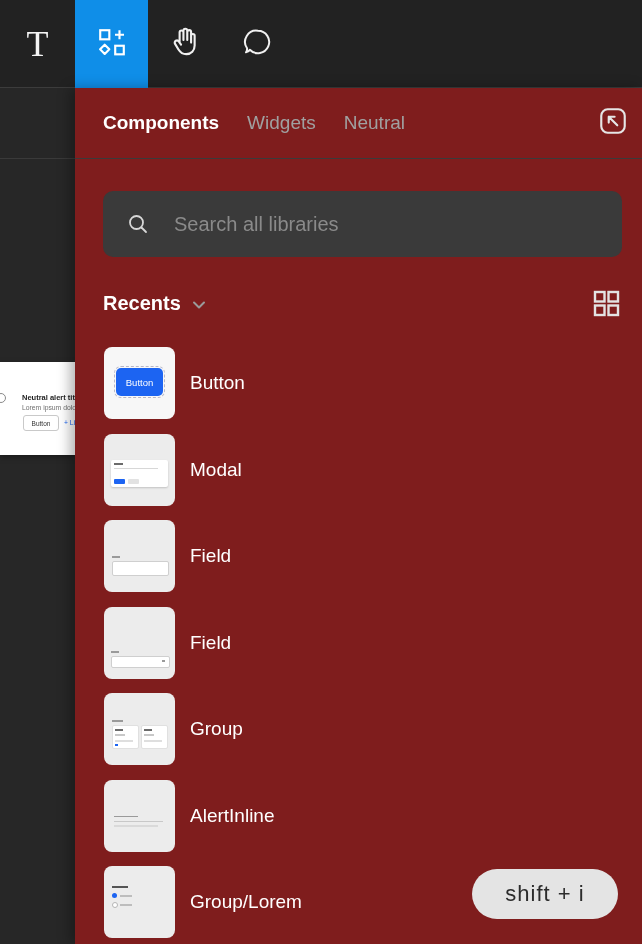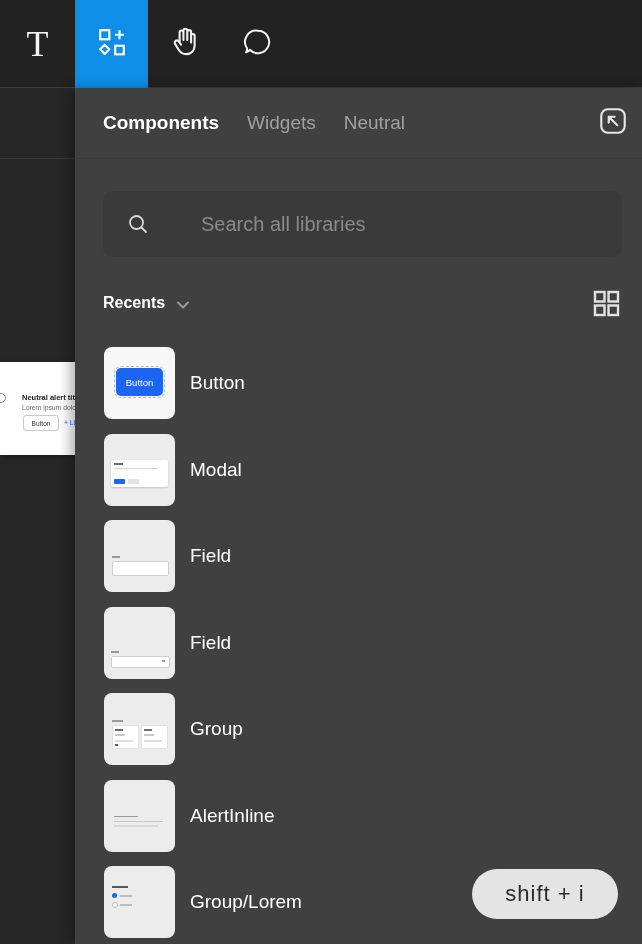--- a/index.html
+++ b/index.html
@@ -23,40 +23,40 @@
   .alert-card{position:absolute;left:0;top:274px;width:75px;height:93px;background:#ffffff;
               box-shadow:0 2px 6px rgba(0,0,0,.35);overflow:hidden;}
   .alert-icon{position:absolute;left:-4px;top:31px;width:8px;height:8px;border:1px solid #8a8a8a;border-radius:50%;}
   .alert-title{position:absolute;left:22px;top:31px;font-size:7.5px;font-weight:bold;color:#1d1d1d;white-space:nowrap;}
   .alert-body{position:absolute;left:22px;top:42px;font-size:6.8px;color:#6f6f6f;white-space:nowrap;}
   .alert-btn{position:absolute;left:23px;top:53px;width:34px;height:14px;background:#fff;border:1px solid #c9c9c9;
              border-radius:3px;font-size:6.5px;color:#333;display:flex;align-items:center;justify-content:center;}
   .alert-link{position:absolute;left:64px;top:57px;font-size:6.8px;color:#1c64f2;white-space:nowrap;}
 
   
-  .panel{position:absolute;left:75px;top:88px;width:567px;height:856px;background:#404040;
+  .panel{position:absolute;left:75px;top:88px;width:567px;height:856px;background:#7f1d1d;
          box-shadow:-5px 0 12px rgba(0,0,0,.30);}
 
   .tabs-row{position:absolute;left:0;top:0;width:567px;height:70px;display:flex;align-items:center;
             border-bottom:1px solid #3b3b3b;}
   .tab{font-size:19px;color:#a0a0a0;margin-left:28px;cursor:pointer;white-space:nowrap;}
   .tab.active{color:#ffffff;font-weight:bold;margin-left:28px;}
   .detach-btn{position:absolute;right:11px;top:17px;width:36px;height:36px;display:flex;
               align-items:center;justify-content:center;cursor:pointer;}
 
   .search-box{position:absolute;left:28px;top:103px;right:20px;height:66px;background:#3a3a3a;
-              border-radius:10px;display:flex;align-items:center;gap:27px;}
+              border-radius:10px;display:flex;align-items:center;}
   .search-box svg{margin-left:23px;flex:none;}
   .search-input{flex:1;margin-left:22px;margin-right:14px;background:transparent;border:none;outline:none;
                 font-family:"Liberation Sans",sans-serif;font-size:20px;color:#ffffff;}
   .search-input::placeholder{color:#8a8a8a;}
 
   .recents-row{position:absolute;left:28px;right:22px;top:196px;height:38px;display:flex;
                align-items:center;}
-  .recents-title{font-size:16px;font-weight:bold;color:#ffffff;cursor:pointer;text-align:center;}
+  .recents-title{font-size:20px;font-weight:bold;color:#ffffff;cursor:pointer;text-align:center;}
   .recents-chevron{margin-left:11px;margin-top:3px;cursor:pointer;}
   .grid-toggle{margin-left:auto;cursor:pointer;display:flex;}
 
   .list{position:absolute;left:29px;top:259px;width:520px;}
   .row{display:flex;align-items:center;height:72px;margin-bottom:14.5px;cursor:pointer;}
   .thumb{position:relative;width:71px;height:72px;border-radius:8px;background:#ececec;overflow:hidden;flex:none;}
   .thumb.light{background:#f7f7f7;}
   .row-label{margin-left:15px;font-size:19px;color:#ffffff;}
 
   

